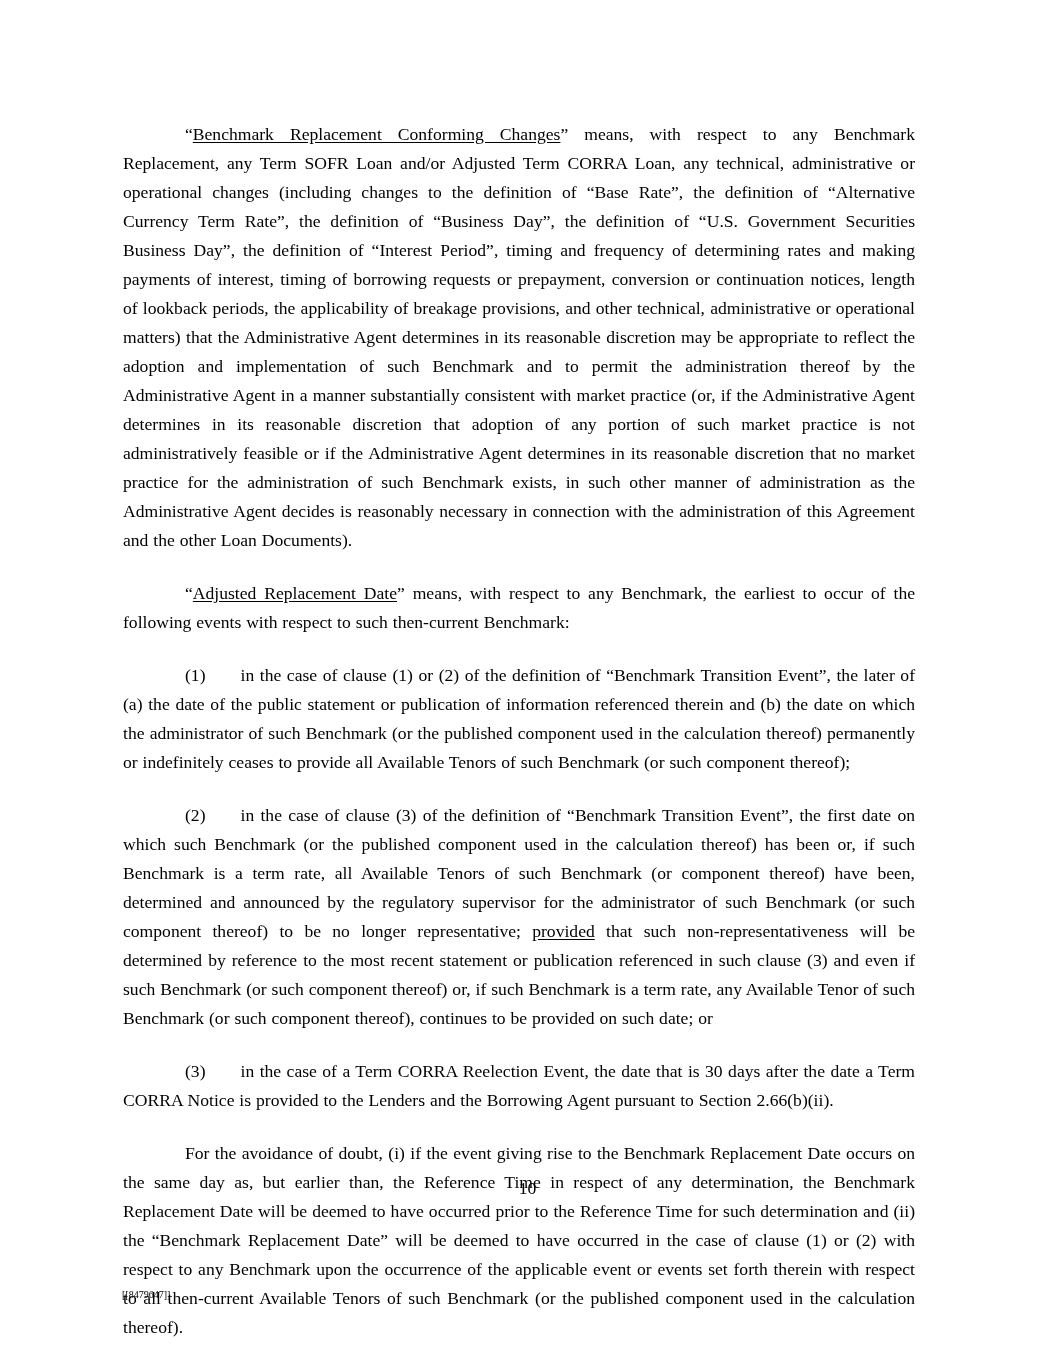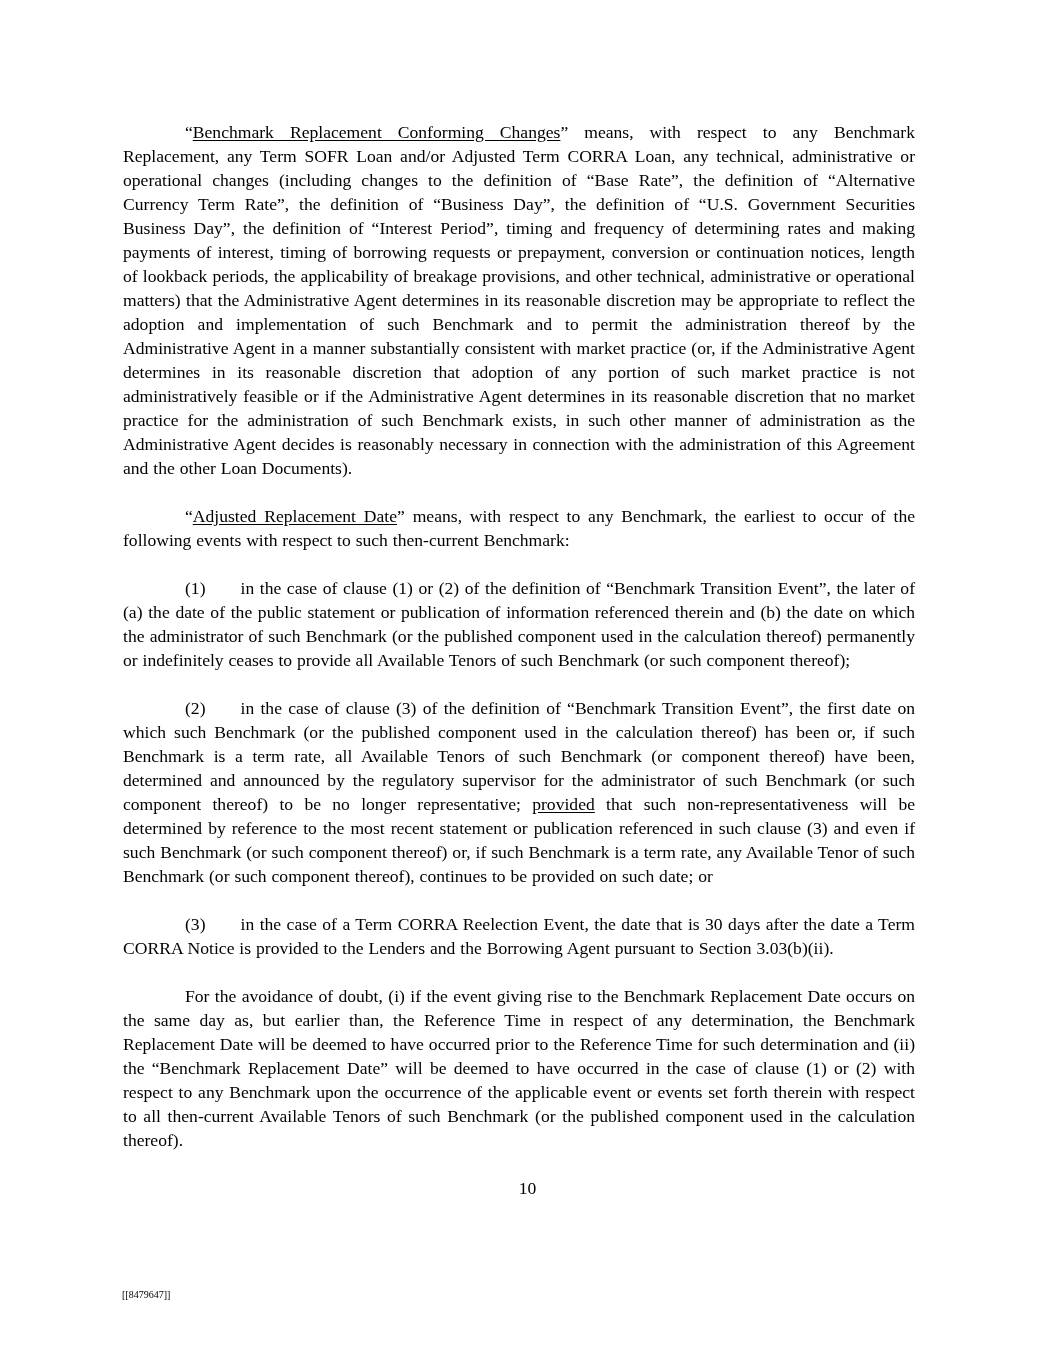--- a/index.html
+++ b/index.html
@@ -20,21 +20,21 @@
     position: absolute;
     left: 123px;
     top: 120px;
     width: 810px;
   }
   .para {
     margin: 0 18px 24px 0;
     text-align: justify;
     text-indent: 62px;
     font-size: 17.6px;
-    line-height: 24px;
+    line-height: 29px;
     word-spacing: 0.5px;
   }
   .para u {
     text-decoration: underline;
     text-underline-offset: 2px;
   }
   .tab {
     display: inline-block;
     width: 35px;
   }
@@ -57,18 +57,18 @@
 </style>
 </head>
 <body>
 
 <div class="page">
   <div class="doc-body">
       <p class="para"><span>“</span><u>Benchmark Replacement Conforming Changes</u><span>” means, with respect to any Benchmark Replacement, any Term SOFR Loan and/or Adjusted Term CORRA Loan, any technical, administrative or operational changes (including changes to the definition of “Base Rate”, the definition of “Alternative Currency Term Rate”, the definition of “Business Day”, the definition of “U.S. Government Securities Business Day”, the definition of “Interest Period”, timing and frequency of determining rates and making payments of interest, timing of borrowing requests or prepayment, conversion or continuation notices, length of lookback periods, the applicability of breakage provisions, and other technical, administrative or operational matters) that the Administrative Agent determines in its reasonable discretion may be appropriate to reflect the adoption and implementation of such Benchmark and to permit the administration thereof by the Administrative Agent in a manner substantially consistent with market practice (or, if the Administrative Agent determines in its reasonable discretion that adoption of any portion of such market practice is not administratively feasible or if the Administrative Agent determines in its reasonable discretion that no market practice for the administration of such Benchmark exists, in such other manner of administration as the Administrative Agent decides is reasonably necessary in connection with the administration of this Agreement and the other Loan Documents).</span></p>
       <p class="para"><span>“</span><u>Adjusted Replacement Date</u><span>” means, with respect to any Benchmark, the earliest to occur of the following events with respect to such then-current Benchmark:</span></p>
       <p class="para"><span>(1)</span><span class="tab"></span><span>in the case of clause (1) or (2) of the definition of “Benchmark Transition Event”, the later of (a) the date of the public statement or publication of information referenced therein and (b) the date on which the administrator of such Benchmark (or the published component used in the calculation thereof) permanently or indefinitely ceases to provide all Available Tenors of such Benchmark (or such component thereof);</span></p>
       <p class="para"><span>(2)</span><span class="tab"></span><span>in the case of clause (3) of the definition of “Benchmark Transition Event”, the first date on which such Benchmark (or the published component used in the calculation thereof) has been or, if such Benchmark is a term rate, all Available Tenors of such Benchmark (or component thereof) have been, determined and announced by the regulatory supervisor for the administrator of such Benchmark (or such component thereof) to be no longer representative; </span><u>provided</u><span> that such non-representativeness will be determined by reference to the most recent statement or publication referenced in such clause (3) and even if such Benchmark (or such component thereof) or, if such Benchmark is a term rate, any Available Tenor of such Benchmark (or such component thereof), continues to be provided on such date; or</span></p>
-      <p class="para"><span>(3)</span><span class="tab"></span><span>in the case of a Term CORRA Reelection Event, the date that is 30 days after the date a Term CORRA Notice is provided to the Lenders and the Borrowing Agent pursuant to Section 3.03(b)(ii).</span></p>
+      <p class="para"><span>(3)</span><span class="tab"></span><span>in the case of a Term CORRA Reelection Event, the date that is 30 days after the date a Term CORRA Notice is provided to the Lenders and the Borrowing Agent pursuant to Section 2.66(b)(ii).</span></p>
       <p class="para"><span>For the avoidance of doubt, (i) if the event giving rise to the Benchmark Replacement Date occurs on the same day as, but earlier than, the Reference Time in respect of any determination, the Benchmark Replacement Date will be deemed to have occurred prior to the Reference Time for such determination and (ii) the “Benchmark Replacement Date” will be deemed to have occurred in the case of clause (1) or (2) with respect to any Benchmark upon the occurrence of the applicable event or events set forth therein with respect to all then-current Available Tenors of such Benchmark (or the published component used in the calculation thereof).</span></p>
     </div>
   <div class="page-number">10</div>
   <div class="doc-id">[[8479647]]</div>
 </div>
 
 </body></html>

